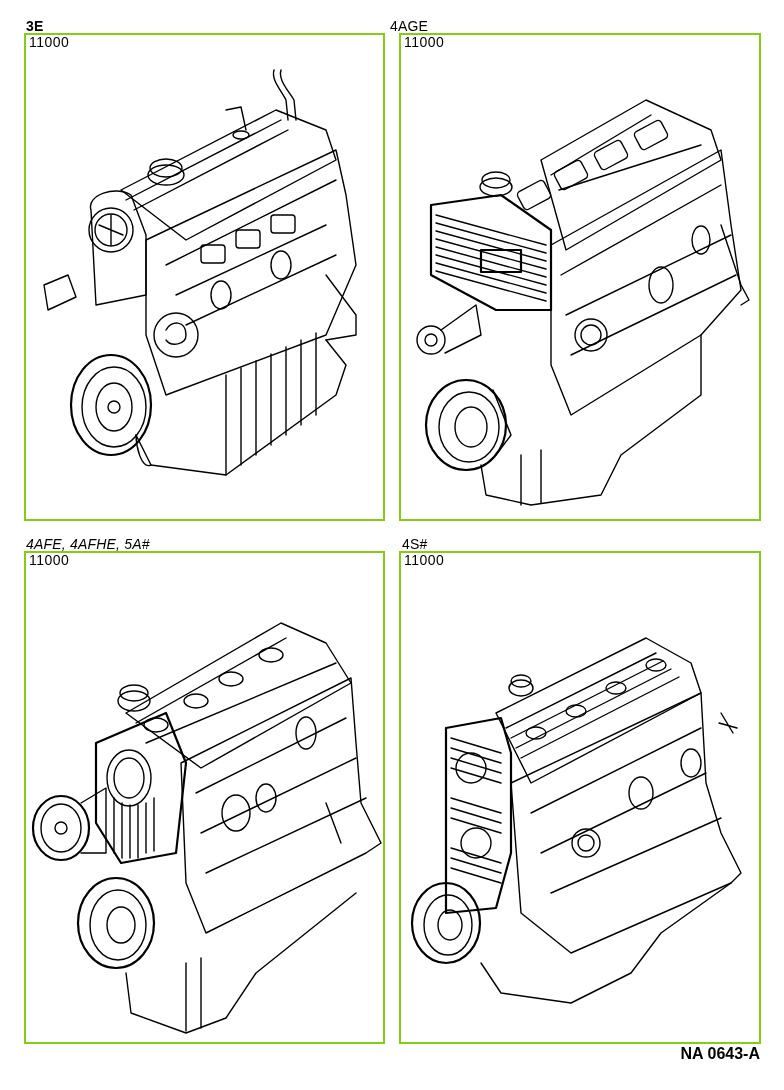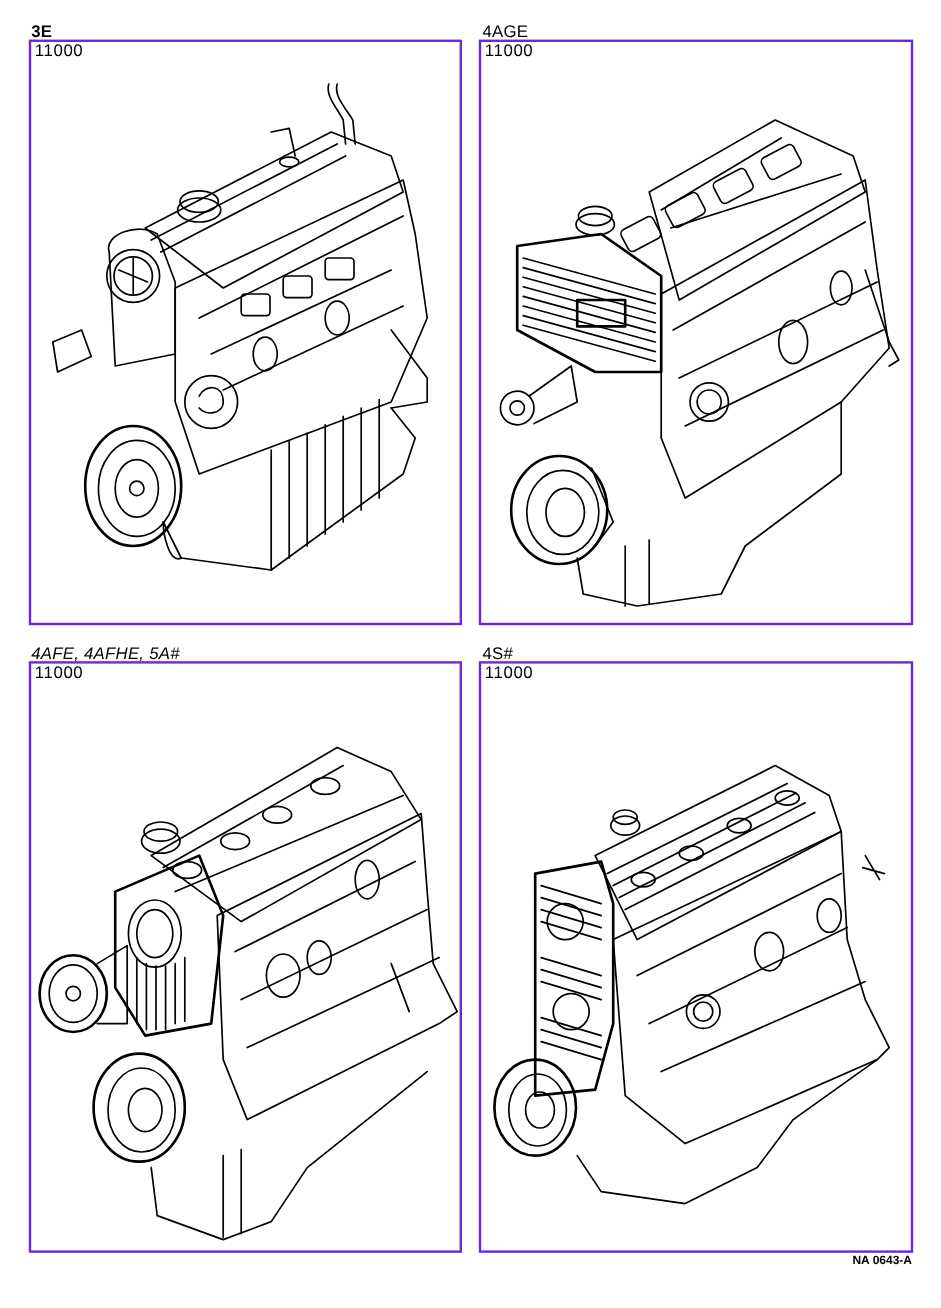--- a/index.html
+++ b/index.html
@@ -1,25 +1,25 @@
 <!DOCTYPE html>
 <html><head>
 <meta charset="utf-8">
 <style>
   html, body { margin: 0; padding: 0; background: #ffffff; }
   body { width: 784px; height: 1090px; position: relative; overflow: hidden;
          font-family: "Liberation Sans", "DejaVu Sans", sans-serif; color: #000; }
   .panel-label { position: absolute; font-size: 14px; line-height: 14px; letter-spacing: 0.2px; }
-  .panel { position: absolute; border: 2px solid #6d28d9; box-sizing: border-box; background: #fff; }
+  .panel { position: absolute; border: 2px solid #84cc16; box-sizing: border-box; background: #fff; }
   .part-no { position: absolute; left: 3px; top: 0px; font-size: 14px; line-height: 15px; letter-spacing: 0.5px; }
   .art { position: absolute; left: 0; top: 0; }
   .art svg { display: block; }
   .art * { fill: none; stroke: #000; stroke-width: 1.4; stroke-linejoin: round; stroke-linecap: round; }
   .art .thick { stroke-width: 2.2; }
-  .ref-code { position: absolute; right: 24px; top: 1045px; font-size: 10px; font-weight: bold; }
+  .ref-code { position: absolute; right: 24px; top: 1045px; font-size: 16px; font-weight: bold; }
 </style>
 </head>
 <body>
 
 <div class="panel-label" style="left:26px; top:19px;font-weight:bold;">3E</div>
 <div class="panel" style="left:24px; top:33px; width:361px; height:488px;">
   <div class="part-no">11000</div>
   <div class="art">
     <svg width="357" height="484" viewBox="0 0 357 484">
 
@@ -62,21 +62,21 @@
       <ellipse cx="88" cy="372" rx="18" ry="24"></ellipse>
       <circle cx="88" cy="372" r="6"></circle>
 
       <path d="M110,400 L125,430 L200,440 L310,360 L320,330 L300,305"></path>
       <path d="M200,340 L200,440 M215,333 L215,430 M230,326 L230,420 M245,319 L245,410 M260,312 L260,400 M275,305 L275,390 M290,298 L290,380"></path>
       <path d="M125,430 C115,435 110,410 110,400"></path>
     </svg>
   </div>
 </div>
 
-<div class="panel-label" style="left:402px; top:19px;">4AGE</div>
+<div class="panel-label" style="left:390px; top:19px;">4AGE</div>
 <div class="panel" style="left:399px; top:33px; width:362px; height:488px;">
   <div class="part-no">11000</div>
   <div class="art">
     <svg width="358" height="484" viewBox="0 0 358 484">
 
       <path d="M140,125 L245,65 L310,95 L320,125 L165,215 Z"></path>
       <path d="M150,140 L250,80"></path>
       <path d="M158,155 L300,110"></path>
       <rect x="118" y="150" width="30" height="20" rx="4" transform="rotate(-28 133 160)"></rect>
       <rect x="155" y="130" width="30" height="20" rx="4" transform="rotate(-28 170 140)"></rect>

